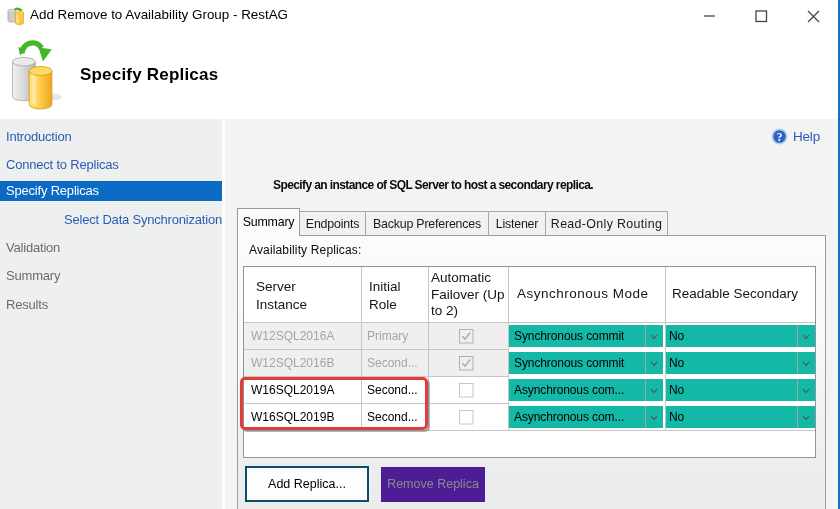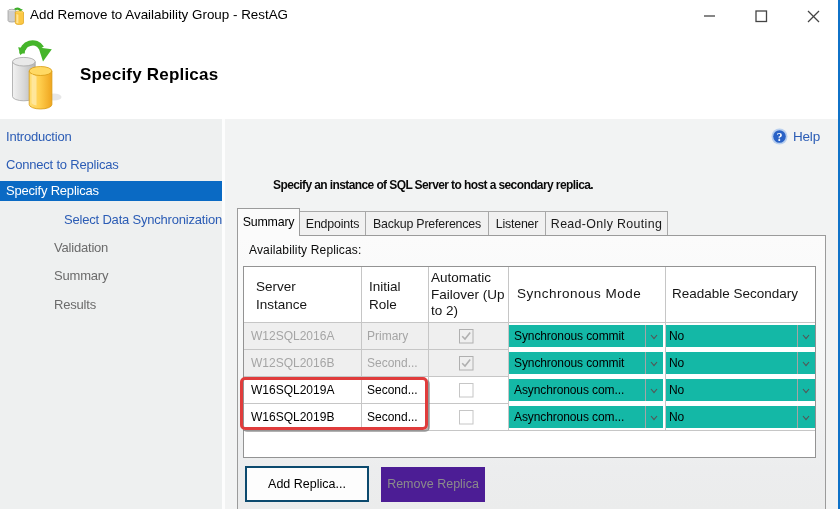--- a/index.html
+++ b/index.html
@@ -8,21 +8,21 @@
   .abs { position:absolute; }
   
   #title-text { left:30px; top:7px; font-size:13.4px; color:#000; letter-spacing:0px; }
   
   #header-title { left:80px; top:65px; font-size:17px; font-weight:bold; color:#000; letter-spacing:0.2px; }
   
   #bodybg { left:0; top:119px; width:840px; height:390px; background:#f2f3f3; }
   #sidebar { left:0; top:119px; width:221.5px; height:390px; background:#eef0f0; }
   #divider { left:221.5px; top:119px; width:3.5px; height:390px; background:#fdfdfd; }
   .nav { left:0; width:222px; height:28px; line-height:28px; padding-left:6px; font-size:13px; letter-spacing:-0.2px; color:#2b5cb5; }
-  .nav.dis { color:#6b6b6b;margin-left:48px; }
+  .nav.dis { color:#6b6b6b; }
   #nav-sel { left:0; top:181px; width:221.5px; height:19.5px; background:#0a6ac4; color:#fff; font-size:13px; letter-spacing:-0.2px; line-height:20px; padding-left:6px; }
   
   #help-text { left:793px; top:129px; font-size:13.5px; color:#2b5cb5; letter-spacing:-0.2px; }
   #instruction { left:237px; top:178px; font-size:12px; font-weight:bold; color:#0a0a0a; letter-spacing:-0.6px;margin-left:36px; }
   
   .tab { top:211px; height:25px; background:#f1f1f1; border:1px solid #a8a8a8; border-left:none; font-size:12.4px; letter-spacing:-0.2px; color:#1a1a1a; text-align:center; line-height:25px; }
   #tab-sel { left:237px; top:208px; width:63px; height:28px; background:#fbfbfb; border:1px solid #9b9b9b; border-bottom:none; font-size:12.4px; letter-spacing:-0.2px; color:#000; text-align:center; line-height:27px; z-index:3; }
   
   #panel { left:237px; top:235px; width:589px; height:274px; background:linear-gradient(180deg,#fbfbfb 0%,#f7f8f8 40%,#ecedee 85%,#ebecec 100%); border:1px solid #9b9b9b; border-bottom:none; }
   #avlabel { left:249px; top:243px; font-size:12px; letter-spacing:0.15px; color:#0a0a0a; }
@@ -122,21 +122,21 @@
   <div class="abs" id="tab-sel">Summary</div>
 
   <div class="abs" id="panel"></div>
   <div class="abs" id="avlabel">Availability Replicas:</div>
 
   <div class="abs" id="grid"></div>
 
   <div class="abs hcell" style="left:256px; top:278px; line-height:18px;">Server<br>Instance</div>
   <div class="abs hcell" style="left:369px; top:278px; line-height:18px;">Initial<br>Role</div>
   <div class="abs hcell" style="left:431px; top:270px; line-height:16.7px;">Automatic<br>Failover (Up<br>to 2)</div>
-  <div class="abs hcell" style="left:517px; top:285px; letter-spacing:0.5px;">Synchronous Mode</div>
+  <div class="abs hcell" style="left:517px; top:285px; letter-spacing:0.5px;">Asynchronous Mode</div>
   <div class="abs hcell" style="left:672px; top:285px;">Readable Secondary</div>
 
   <div class="abs gray-row" style="left:244px; top:323px; width:264px; height:26px;"></div>
   <div class="abs gray-row" style="left:244px; top:350px; width:264px; height:26px;"></div>
 
   <div class="abs vline" style="left:361px; top:267px; height:163px;"></div>
   <div class="abs vline" style="left:428px; top:267px; height:163px;"></div>
   <div class="abs vline" style="left:508px; top:267px; height:163px;"></div>
   <div class="abs vline" style="left:665px; top:267px; height:163px;"></div>
   <div class="abs hline" style="left:244px; top:322px; width:571px;"></div>

